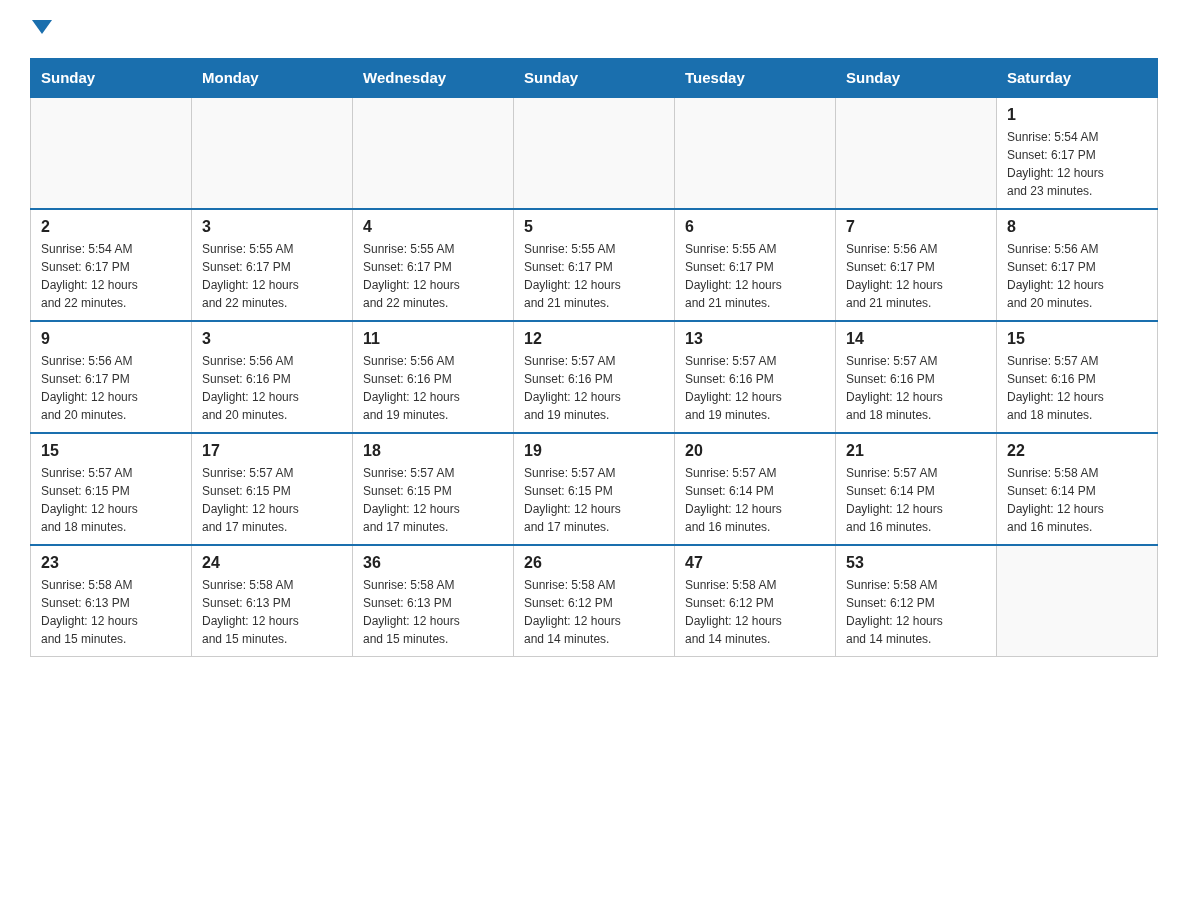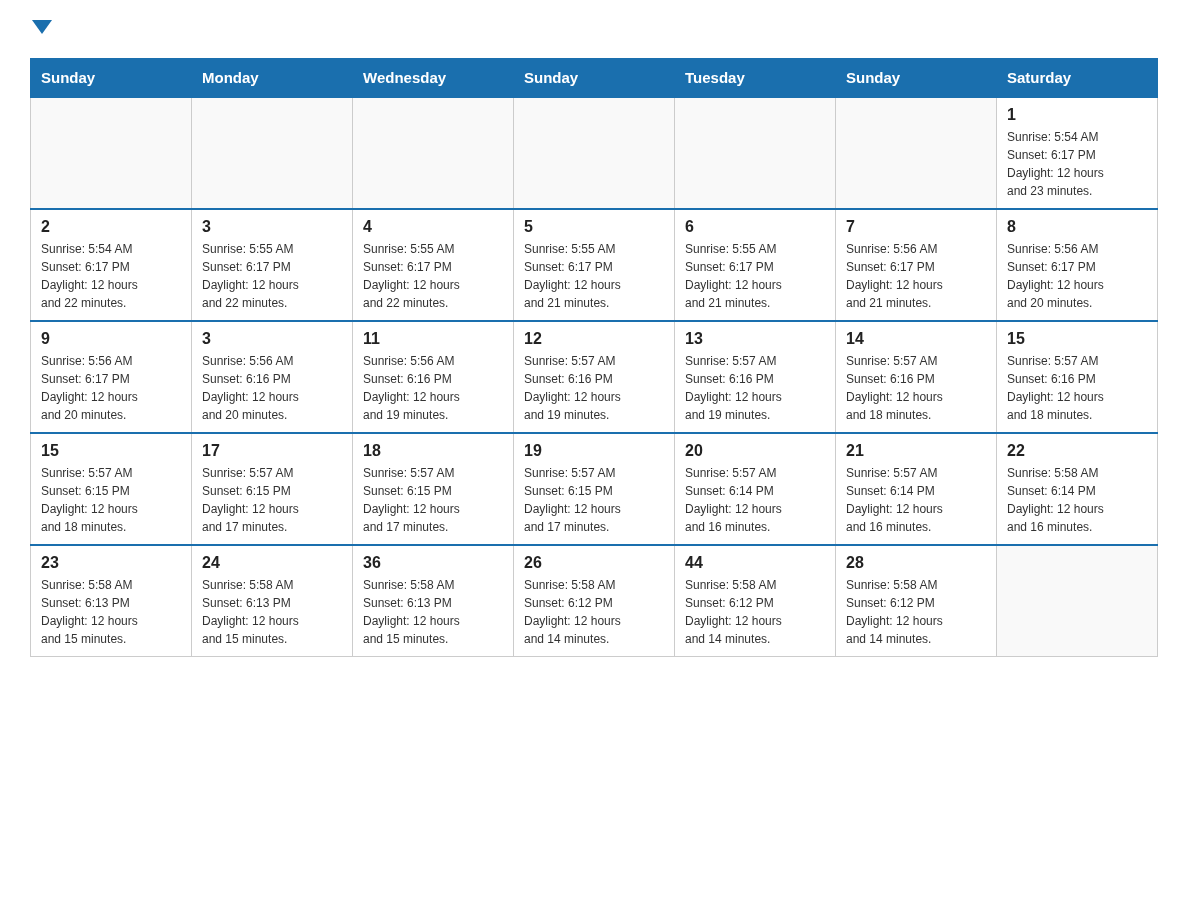--- a/index.html
+++ b/index.html
@@ -348,28 +348,28 @@
 and 15 minutes.</div>
         </td>
         <td>
           <div class="day-number">26</div>
           <div class="day-info" style="white-space: pre-line;">Sunrise: 5:58 AM
 Sunset: 6:12 PM
 Daylight: 12 hours
 and 14 minutes.</div>
         </td>
         <td>
-          <div class="day-number">44</div>
+          <div class="day-number">47</div>
           <div class="day-info" style="white-space: pre-line;">Sunrise: 5:58 AM
 Sunset: 6:12 PM
 Daylight: 12 hours
 and 14 minutes.</div>
         </td>
         <td>
-          <div class="day-number">28</div>
+          <div class="day-number">53</div>
           <div class="day-info" style="white-space: pre-line;">Sunrise: 5:58 AM
 Sunset: 6:12 PM
 Daylight: 12 hours
 and 14 minutes.</div>
         </td>
         <td class="empty"></td>
       </tr>
     </tbody>
 </table>
 

